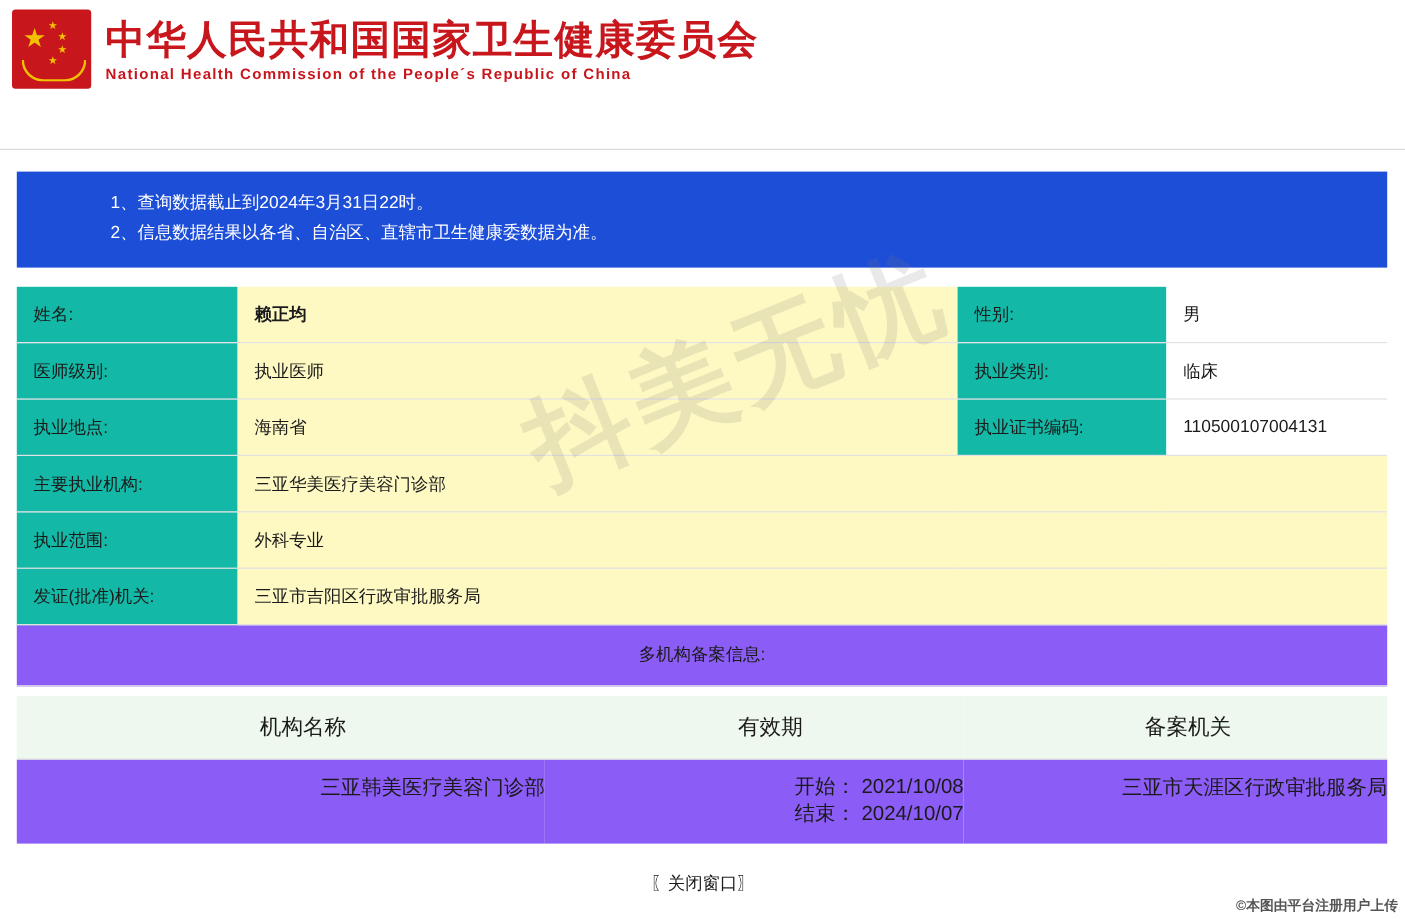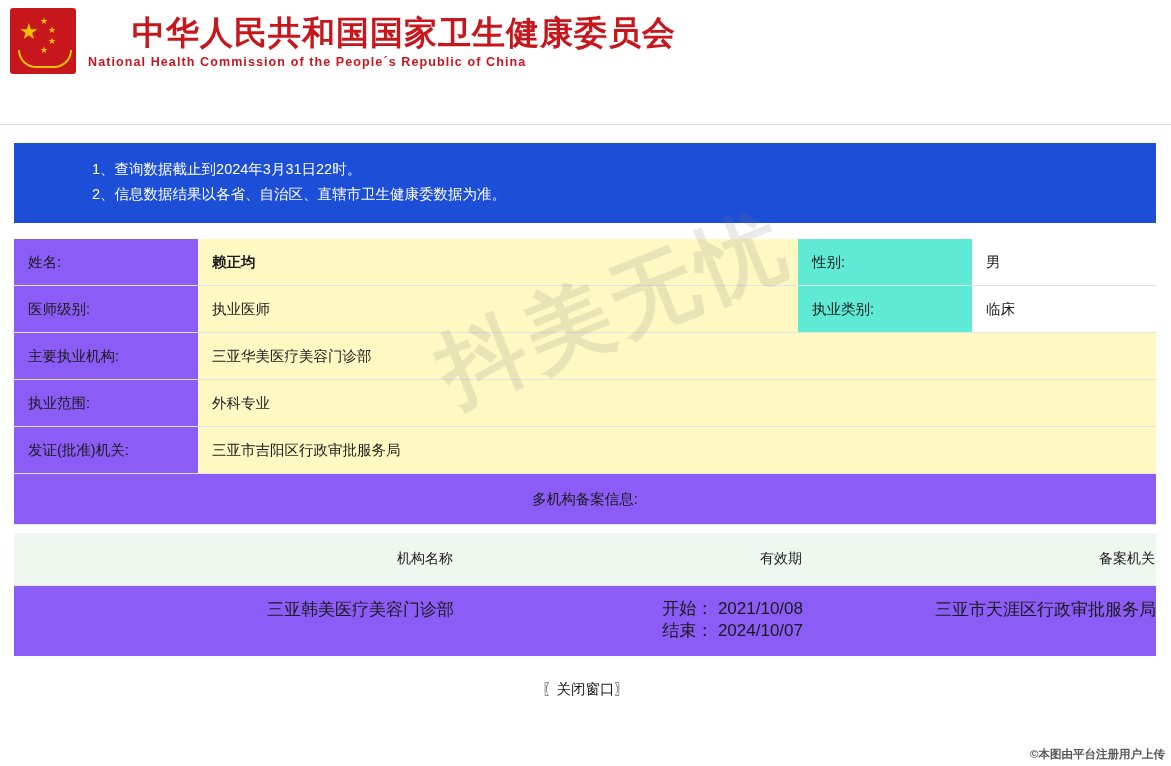--- a/index.html
+++ b/index.html
@@ -68,21 +68,20 @@
     justify-content: center;
     padding-top: 2px;
   }
   .header-cn {
     color: #c8161d;
     font-size: 33px;
     font-weight: bold;
     letter-spacing: 1px;
     line-height: 40px;
     white-space: nowrap;
-    margin-left: 44px;
   }
   .header-en {
     color: #c8161d;
     font-size: 12.5px;
     font-weight: bold;
     letter-spacing: 1.1px;
     line-height: 18px;
     white-space: nowrap;
   }
   .header-rule {
@@ -119,31 +118,31 @@
   }
   .info-table td {
     border-bottom: 1px solid #e2e2e2;
     height: 46px;
     font-size: 14.5px;
     color: #1a1a1a;
     padding: 0;
     vertical-align: middle;
   }
   td.lbl {
-    background: #8b5cf6;
+    background: #14b8a6;
     padding-left: 14px;
     width: 170px;
     white-space: nowrap;
   }
   td.val {
     background: #fef9c3;
     padding-left: 14px;
   }
   td.lbl2 {
-    background: #5eead4;
+    background: #14b8a6;
     padding-left: 14px;
     width: 160px;
     white-space: nowrap;
   }
   td.val2 {
     background: #ffffff;
     padding-left: 14px;
     width: 170px;
   }
   .name-val { font-weight: bold; }
@@ -162,22 +161,22 @@
 
   
   .rec-table {
     margin: 8px 14px 0 14px;
     width: 1142px;
     border-collapse: collapse;
     table-layout: fixed;
   }
   .rec-table th {
     background: #eef8ee;
-    text-align: right;
-    font-size: 14px;
+    text-align: center;
+    font-size: 18px;
     font-weight: normal;
     color: #1a1a1a;
     height: 50px;
     padding-left: 38px;
     border-bottom: 1px solid #e2e2e2;
   }
   .rec-table th.c2 { padding-left: 28px; width: 320px; }
   .rec-table th.c3 { padding-left: 22px; width: 330px; }
   .rec-table td {
     font-size: 17px;
@@ -261,20 +260,26 @@
       <td class="lbl2">性别:</td>
       <td class="val2">男</td>
     </tr>
     <tr>
       <td class="lbl">医师级别:</td>
       <td class="val">执业医师</td>
       <td class="lbl2">执业类别:</td>
       <td class="val2">临床</td>
     </tr>
     <tr>
+      <td class="lbl">执业地点:</td>
+      <td class="val">海南省</td>
+      <td class="lbl2">执业证书编码:</td>
+      <td class="val2">110500107004131</td>
+    </tr>
+    <tr>
       <td class="lbl">主要执业机构:</td>
       <td class="val" colspan="3">三亚华美医疗美容门诊部</td>
     </tr>
     <tr>
       <td class="lbl">执业范围:</td>
       <td class="val" colspan="3">外科专业</td>
     </tr>
     <tr>
       <td class="lbl">发证(批准)机关:</td>
       <td class="val" colspan="3">三亚市吉阳区行政审批服务局</td>

